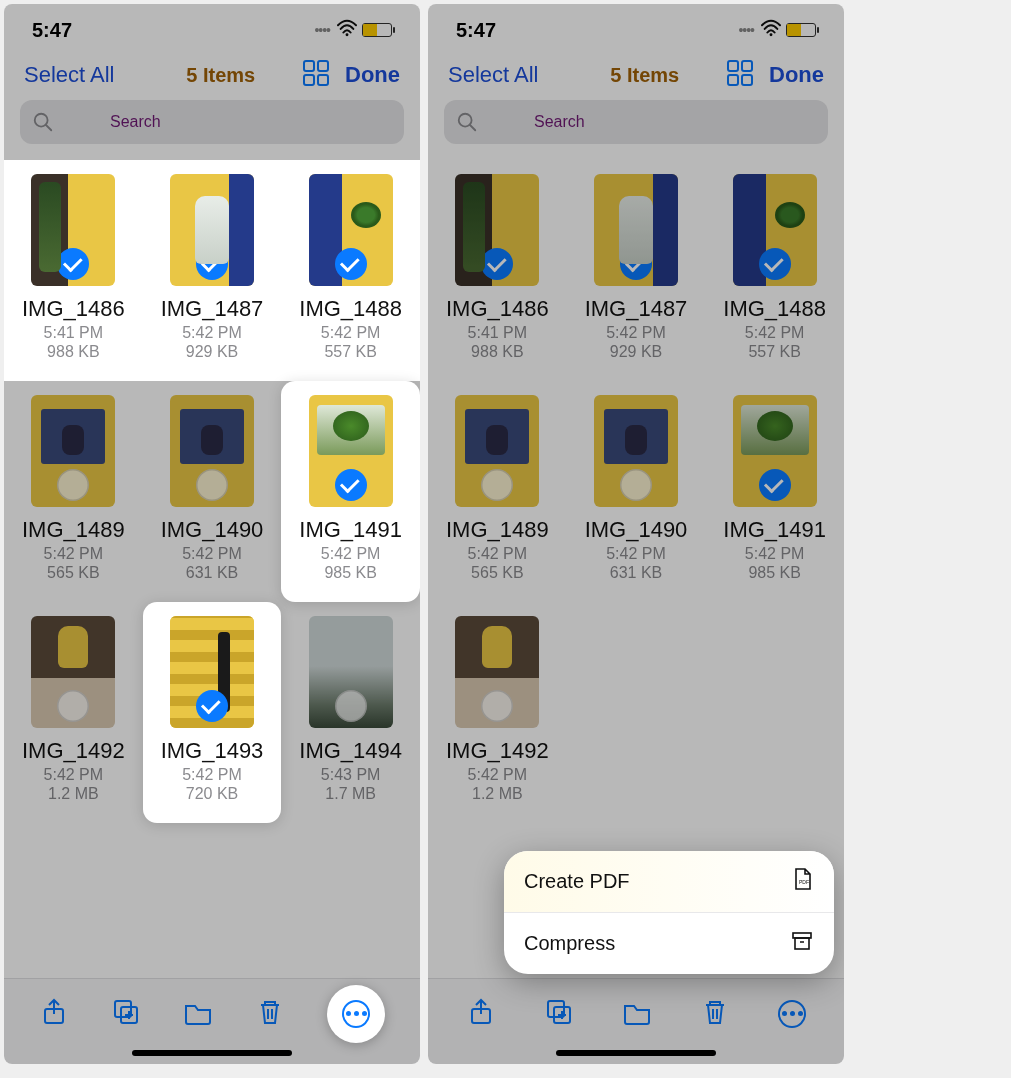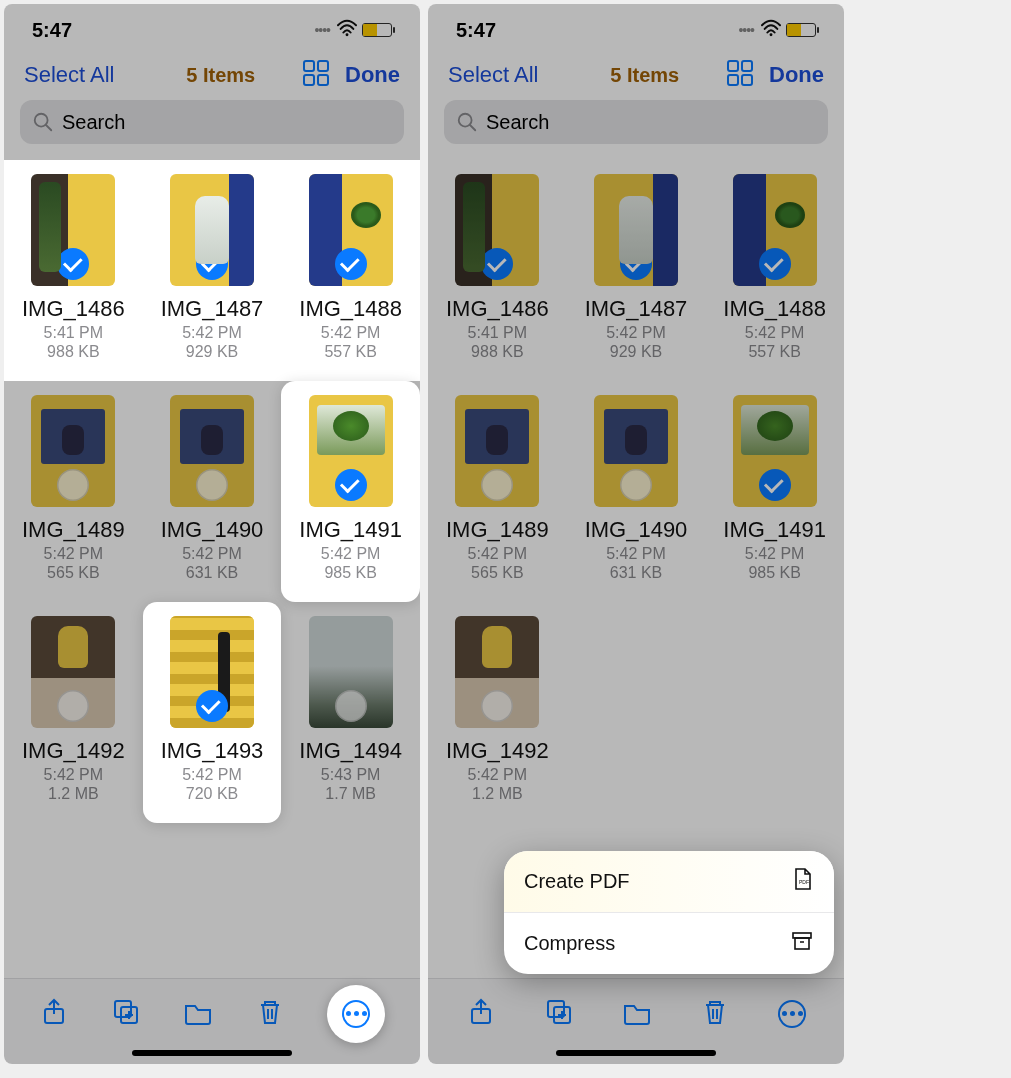--- a/index.html
+++ b/index.html
@@ -60,21 +60,21 @@
   .grid-icon svg { width: 26px; height: 26px; }
   .search-bar {
     margin: 0 16px 10px 16px;
     background: #e4e4e6;
     border-radius: 12px;
     height: 44px;
     display: flex; align-items: center;
     padding: 0 12px; gap: 8px;
   }
   .search-bar svg { width: 22px; height: 22px; stroke:#8a8a8e; fill:none; }
-  .search-ph { color: #000000; font-size: 20px; }
+  .search-ph { color: #701a75; font-size: 16px; margin-left: 48px; }
   .grid {
     display: grid;
     grid-template-columns: repeat(3, 1fr);
     gap: 0;
     padding: 6px 0 0 0;
   }
   .item {
     display: flex; flex-direction: column; align-items: center;
     padding: 14px 6px 20px 6px;
     position: relative;

